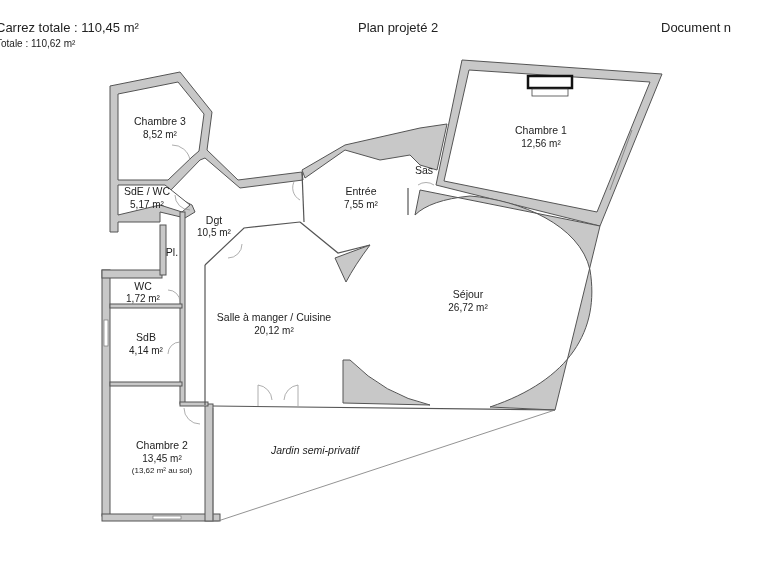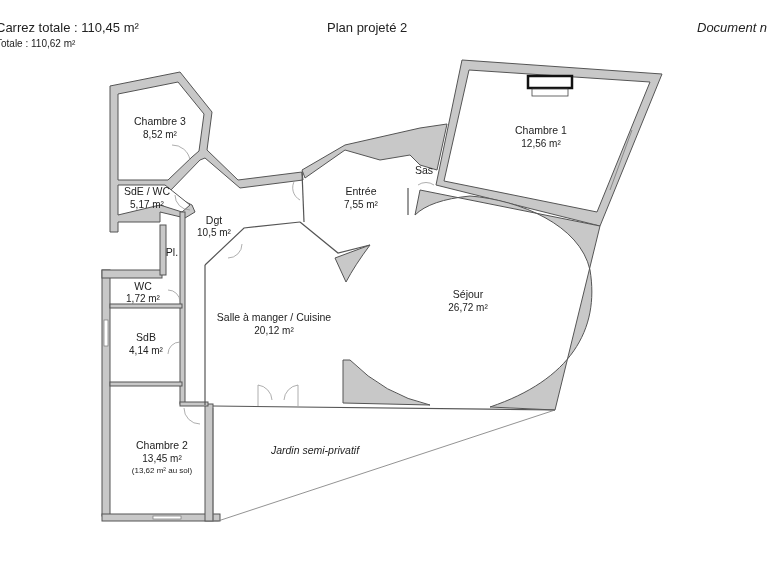--- a/index.html
+++ b/index.html
@@ -2,22 +2,22 @@
 <html><head>
 <meta charset="utf-8">
 <style>
   html, body { margin: 0; padding: 0; background: #ffffff; }
   body { width: 768px; height: 576px; position: relative; overflow: hidden;
          font-family: "Liberation Sans", "DejaVu Sans", sans-serif; color: #222; }
   .hdr { position: absolute; top: 20px; font-size: 13px; white-space: nowrap; }
   .hdr-sub { position: absolute; top: 38px; font-size: 10px; white-space: nowrap; }
   #hdr-carrez { left: -4px; }
   #hdr-total { left: -4px; }
-  #hdr-title { left: 327px; }
-  #hdr-doc { left: 697px; font-style: italic; }
+  #hdr-title { left: 358px; }
+  #hdr-doc { left: 661px; }
   svg { position: absolute; left: 0; top: 0; }
   .room-label { font-size: 10.5px; fill: #222; text-anchor: middle; }
   .room-area { font-size: 10px; fill: #222; text-anchor: middle; }
   .room-note { font-size: 8px; fill: #222; text-anchor: middle; }
   .garden { font-style: italic; font-size: 10.5px; fill: #222; text-anchor: middle; }
   .wall { fill: #c8c8c8; stroke: #555; stroke-width: 1; }
   .wall-line { fill: none; stroke: #555; stroke-width: 1.2; }
   .thin { fill: none; stroke: #777; stroke-width: 0.8; }
   .door { fill: none; stroke: #999; stroke-width: 0.8; }
   .window { fill: #fff; stroke: #777; stroke-width: 0.7; }

